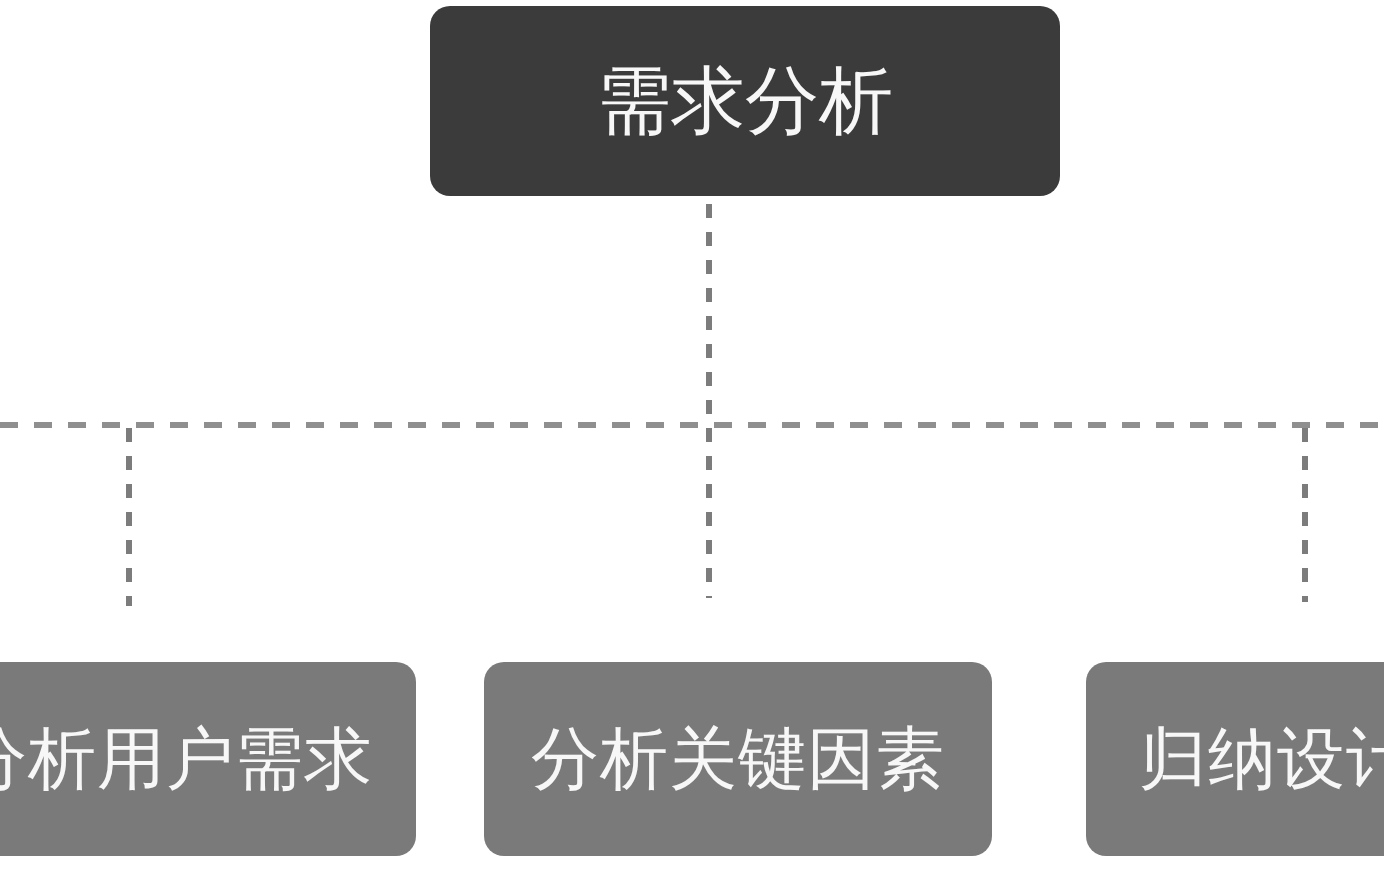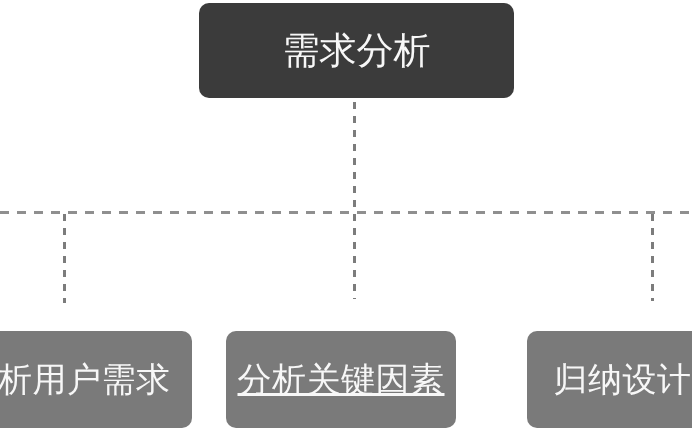--- a/index.html
+++ b/index.html
@@ -16,40 +16,41 @@
     background: #ffffff;
   }
   .node {
     position: absolute;
     display: flex;
     align-items: center;
     justify-content: center;
     color: #f7f7f7;
     box-sizing: border-box;
     white-space: nowrap;
+    margin-left: 16px;
   }
   .node-root {
     left: 199px;
     top: 3px;
     width: 315px;
     height: 95px;
     background: #3b3b3b;
     border-radius: 10px;
     font-size: 37px;
   }
   .node-child {
     top: 331px;
     height: 97px;
     background: #7a7a7a;
     border-radius: 10px;
     font-size: 34px;
     letter-spacing: 0.5px;
   }
   .node-child-1 { left: -58px; width: 250px; }
-  .node-child-2 { left: 226px; width: 230px; text-decoration: underline; }
+  .node-child-2 { left: 226px; width: 254px; }
   .node-child-3 { left: 527px; width: 260px; }
 
   .connector-h {
     position: absolute;
     left: 0;
     top: 211px;
     width: 692px;
     height: 3px;
     background: repeating-linear-gradient(to right, #8f8f8f 0 9px, transparent 9px 17px);
   }

